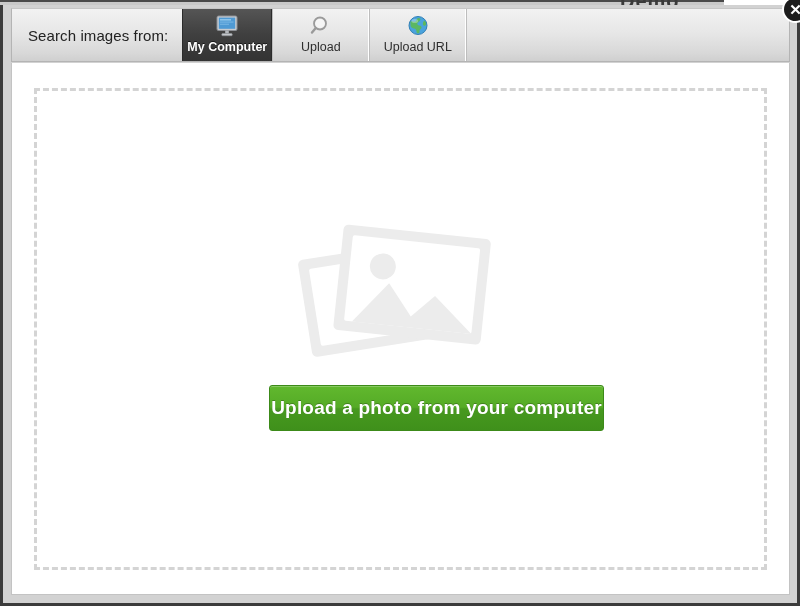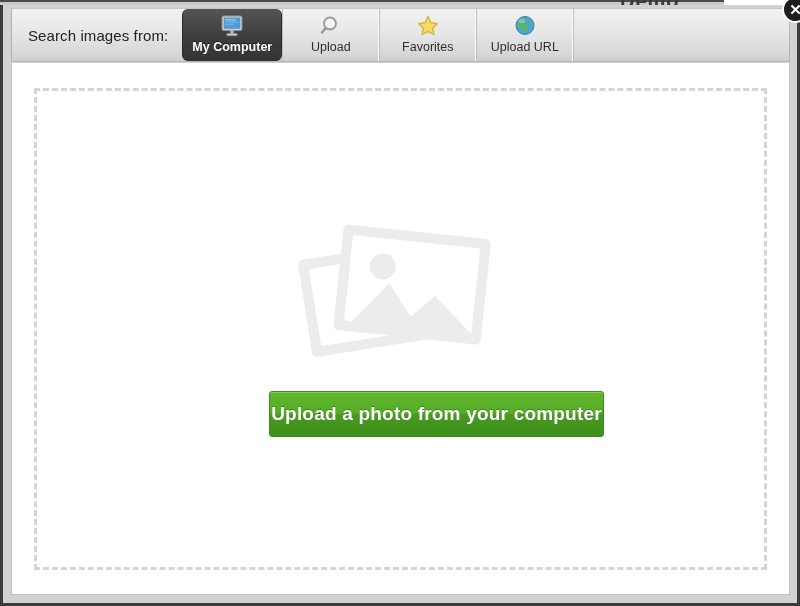--- a/index.html
+++ b/index.html
@@ -111,25 +111,24 @@
     white-space: nowrap;
   }
   .tab .tab-icon {
     height: 26px;
     display: flex;
     align-items: center;
     justify-content: center;
   }
 
   .tab.active {
-    width: 100px;
+    width: 90px;
     background: linear-gradient(to bottom, #555555 0%, #3f3f3f 50%, #333333 100%);
     border-left: 1px solid #2b2b2b;
     border-right: 1px solid #2b2b2b;
-    border-radius: 6px;
   }
   .tab.active .tab-label {
     color: #ffffff;
     font-weight: bold;
     text-shadow: 0 -1px 0 rgba(0,0,0,0.6);
   }
 
   .tab-filler {
     flex: 1;
     border-left: 1px solid #bdbdbd;
@@ -185,21 +184,20 @@
     border-radius: 3px;
     color: #ffffff;
     font-size: 19px;
     font-weight: bold;
     letter-spacing: 0.2px;
     text-shadow: 0 -1px 0 rgba(0,0,0,0.25);
     cursor: pointer;
     font-family: "Liberation Sans", sans-serif;
     box-shadow: inset 0 1px 0 rgba(255,255,255,0.25);
     padding: 0;
-    margin-top: 6px;
   }
 
   
   .close-btn {
     position: absolute;
     left: 779px;
     top: -9px;
     width: 27px;
     height: 27px;
     border-radius: 50%;
@@ -250,29 +248,20 @@
         <span class="tab-icon">
           <svg width="24" height="24" viewBox="0 0 24 24">
             <circle cx="11" cy="9.5" r="6" fill="none" stroke="#9a9a9a" stroke-width="1.8"></circle>
             <circle cx="11" cy="9.5" r="4.6" fill="#fbfbfb" opacity="0.65"></circle>
             <line x1="6.6" y1="14.2" x2="3" y2="18.6" stroke="#9a9a9a" stroke-width="2.4" stroke-linecap="round"></line>
           </svg>
         </span>
         <span class="tab-label">Upload</span>
       </div>
 
-      <div class="tab">
-        <span class="tab-icon">
-          <svg width="24" height="24" viewBox="0 0 24 24">
-            <polygon points="12,2.6 14.9,8.6 21.5,9.5 16.7,14.1 17.9,20.6 12,17.5 6.1,20.6 7.3,14.1 2.5,9.5 9.1,8.6" fill="#f0d14a" stroke="#cfae2b" stroke-width="1.1" stroke-linejoin="round"></polygon>
-            <polygon points="12,4.6 14.2,9.4 19.2,10.1 15.6,13.6 16.5,18.6 12,16.2 7.5,18.6 8.4,13.6 4.8,10.1 9.8,9.4" fill="#f7e27a" opacity="0.55"></polygon>
-          </svg>
-        </span>
-        <span class="tab-label">Favorites</span>
-      </div>
 
       <div class="tab">
         <span class="tab-icon">
           <svg width="24" height="24" viewBox="0 0 24 24">
             <circle cx="12" cy="11.5" r="9" fill="#4aa3dd"></circle>
             <path d="M4 7.5 C6 6.5 8 8.5 9.5 7.5 C11 6.5 10 4.5 12.5 4 C14 3.7 15 5 14 6.5 C13 8 10.5 9 11.5 10.5 C12.5 12 15 11 15.5 13 C16 15 13 15.5 13.5 17.5 C13.9 19 12 20 11 19 C10 18 11 16 9.5 15 C8 14 5.5 14.5 4.8 12.5 C4.2 10.8 5 9 4 7.5 Z" fill="#5cb85c" opacity="0.95"></path>
             <path d="M18.5 6.5 C20 7.5 20.5 9.5 19.8 11 C19.2 12.3 17.5 12 17 10.5 C16.6 9.2 17.3 7.2 18.5 6.5 Z" fill="#5cb85c"></path>
             <ellipse cx="8.8" cy="7" rx="3.4" ry="2.1" fill="#ffffff" opacity="0.3"></ellipse>
             <circle cx="12" cy="11.5" r="9" fill="none" stroke="#2f7fb5" stroke-width="1"></circle>
           </svg>

